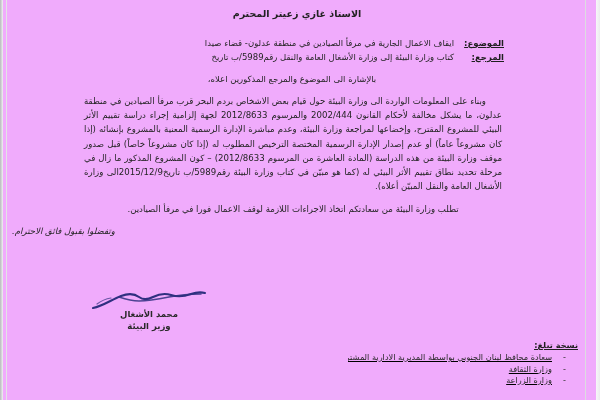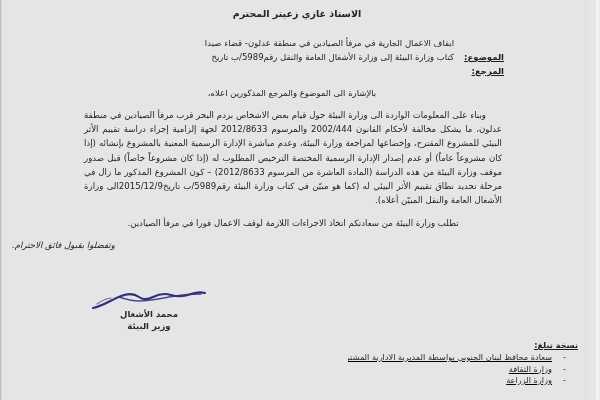--- a/index.html
+++ b/index.html
@@ -13,21 +13,21 @@
     height: 400px;
     overflow: hidden;
     font-family: "DejaVu Sans", "Liberation Sans", sans-serif;
   }
 
   
   #scan-page {
     position: relative;
     width: 600px;
     height: 400px;
-    background: #e5e5e5;
+    background: #f0abfc;
     box-sizing: border-box;
     overflow: hidden;
   }
 
   
   .scan-edge-left {
     position: absolute;
     left: 0; top: 0;
     width: 3px; height: 100%;
     background: linear-gradient(to right,#b9b9bd 0%, #d6d6da 55%, #f2f2f4 100%);
@@ -80,21 +80,20 @@
     padding-right: 78px;
   }
   .meta-labels {
     width: 44px;
     flex: 0 0 44px;
     text-align: right;
     font-size: 8.5px;
     font-weight: bold;
     line-height: 13.5px;
     color: #1f1f1f;
-    margin-top: 14px;
   }
   .meta-labels div { text-decoration: underline; }
   .meta-values {
     flex: 1 1 auto;
     text-align: right;
     font-size: 8.5px;
     line-height: 13.5px;
     color: #262626;
     padding-right: 6px;
     max-width: 278px;

